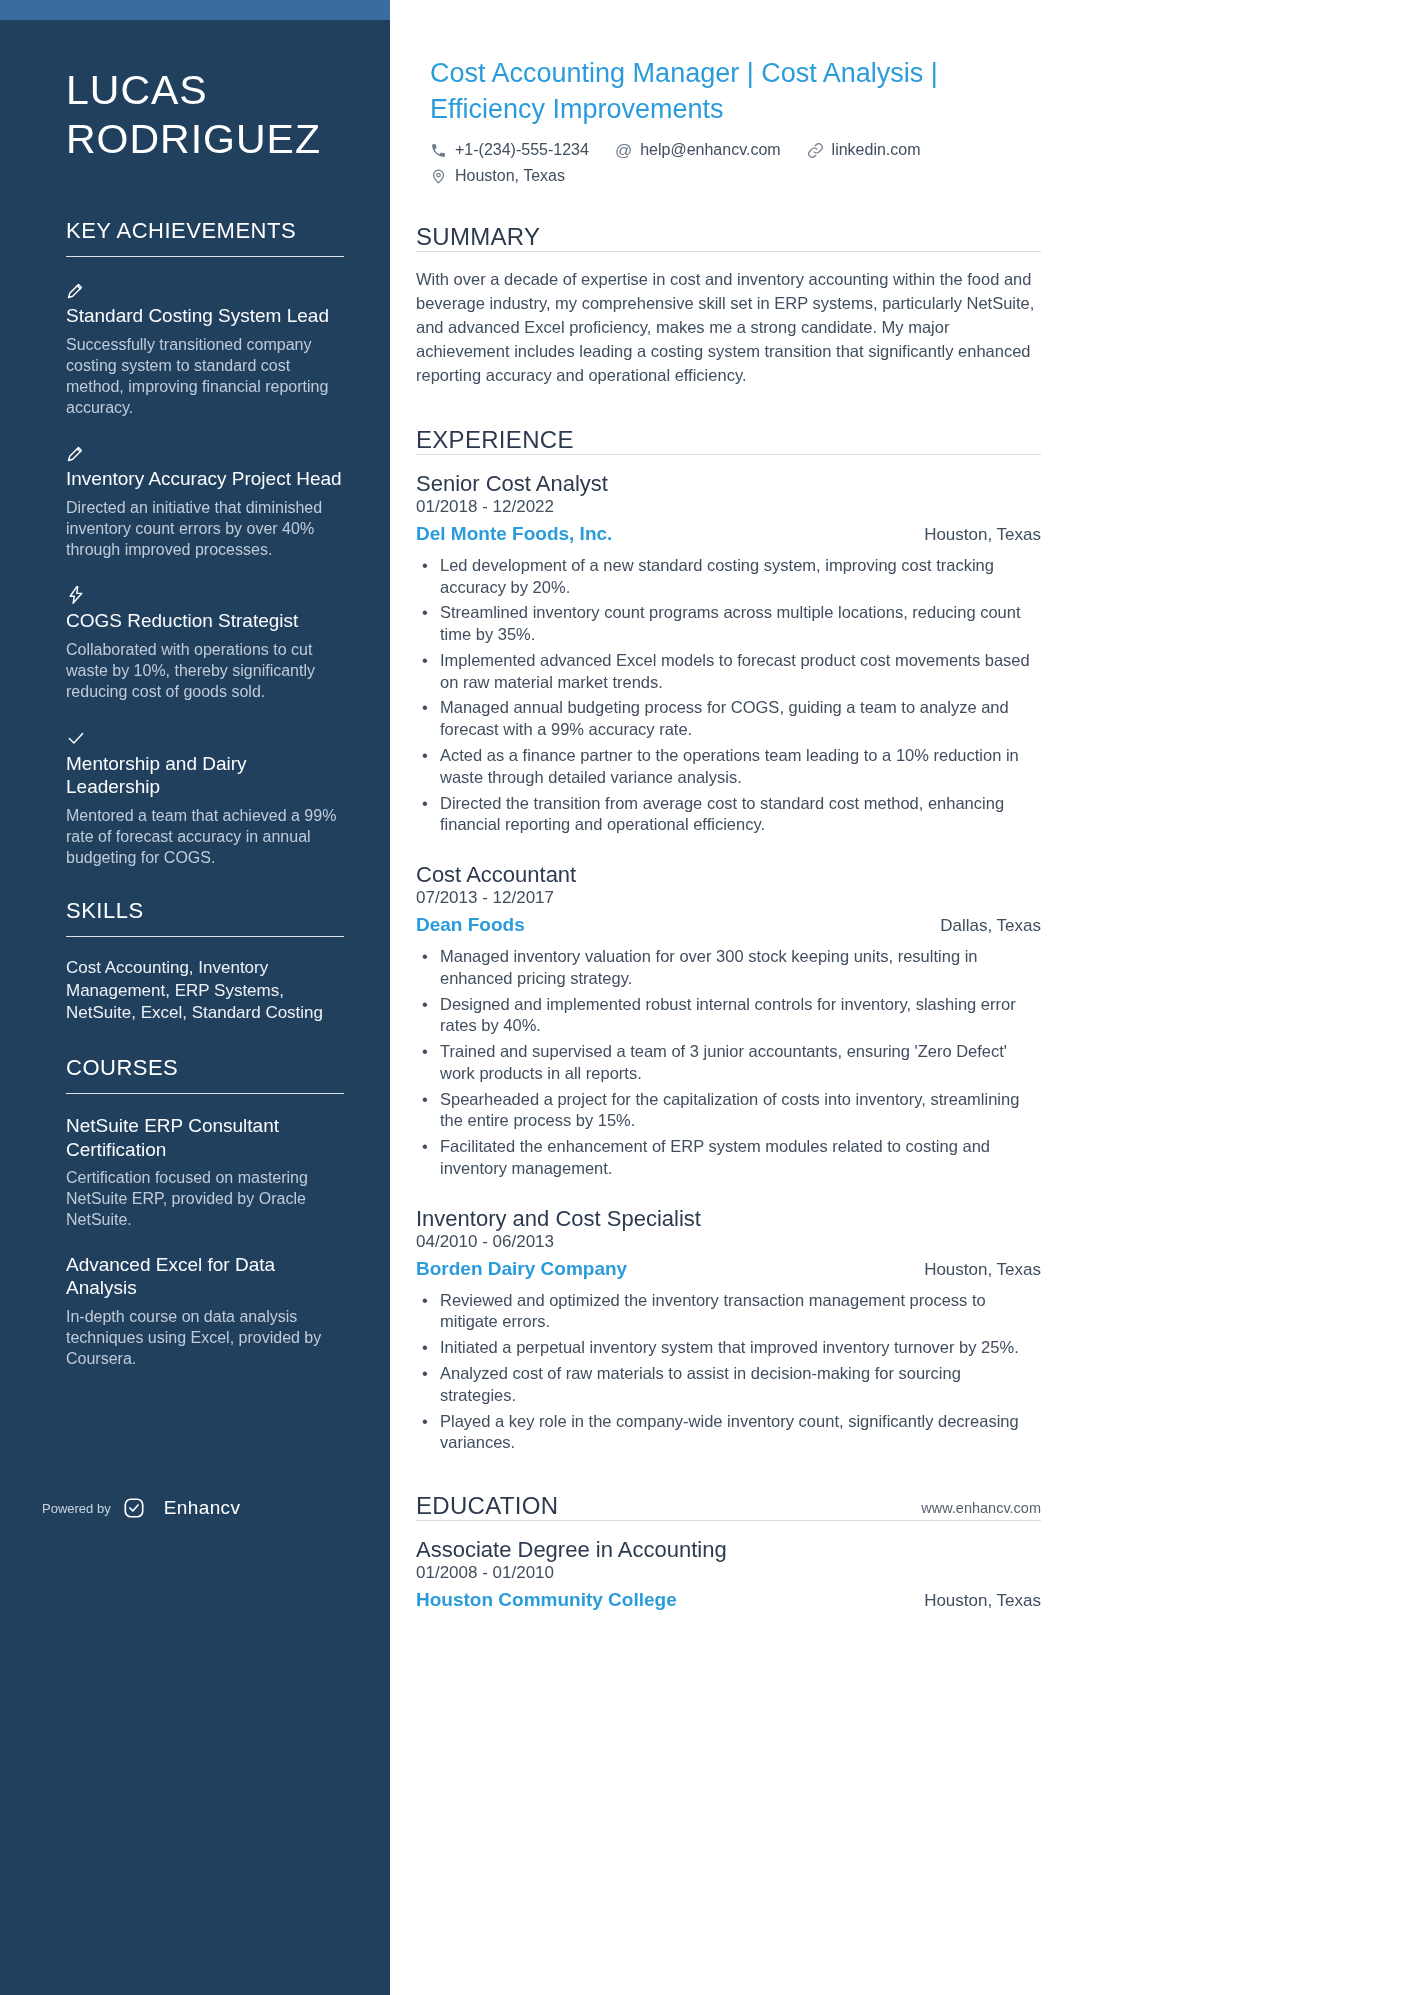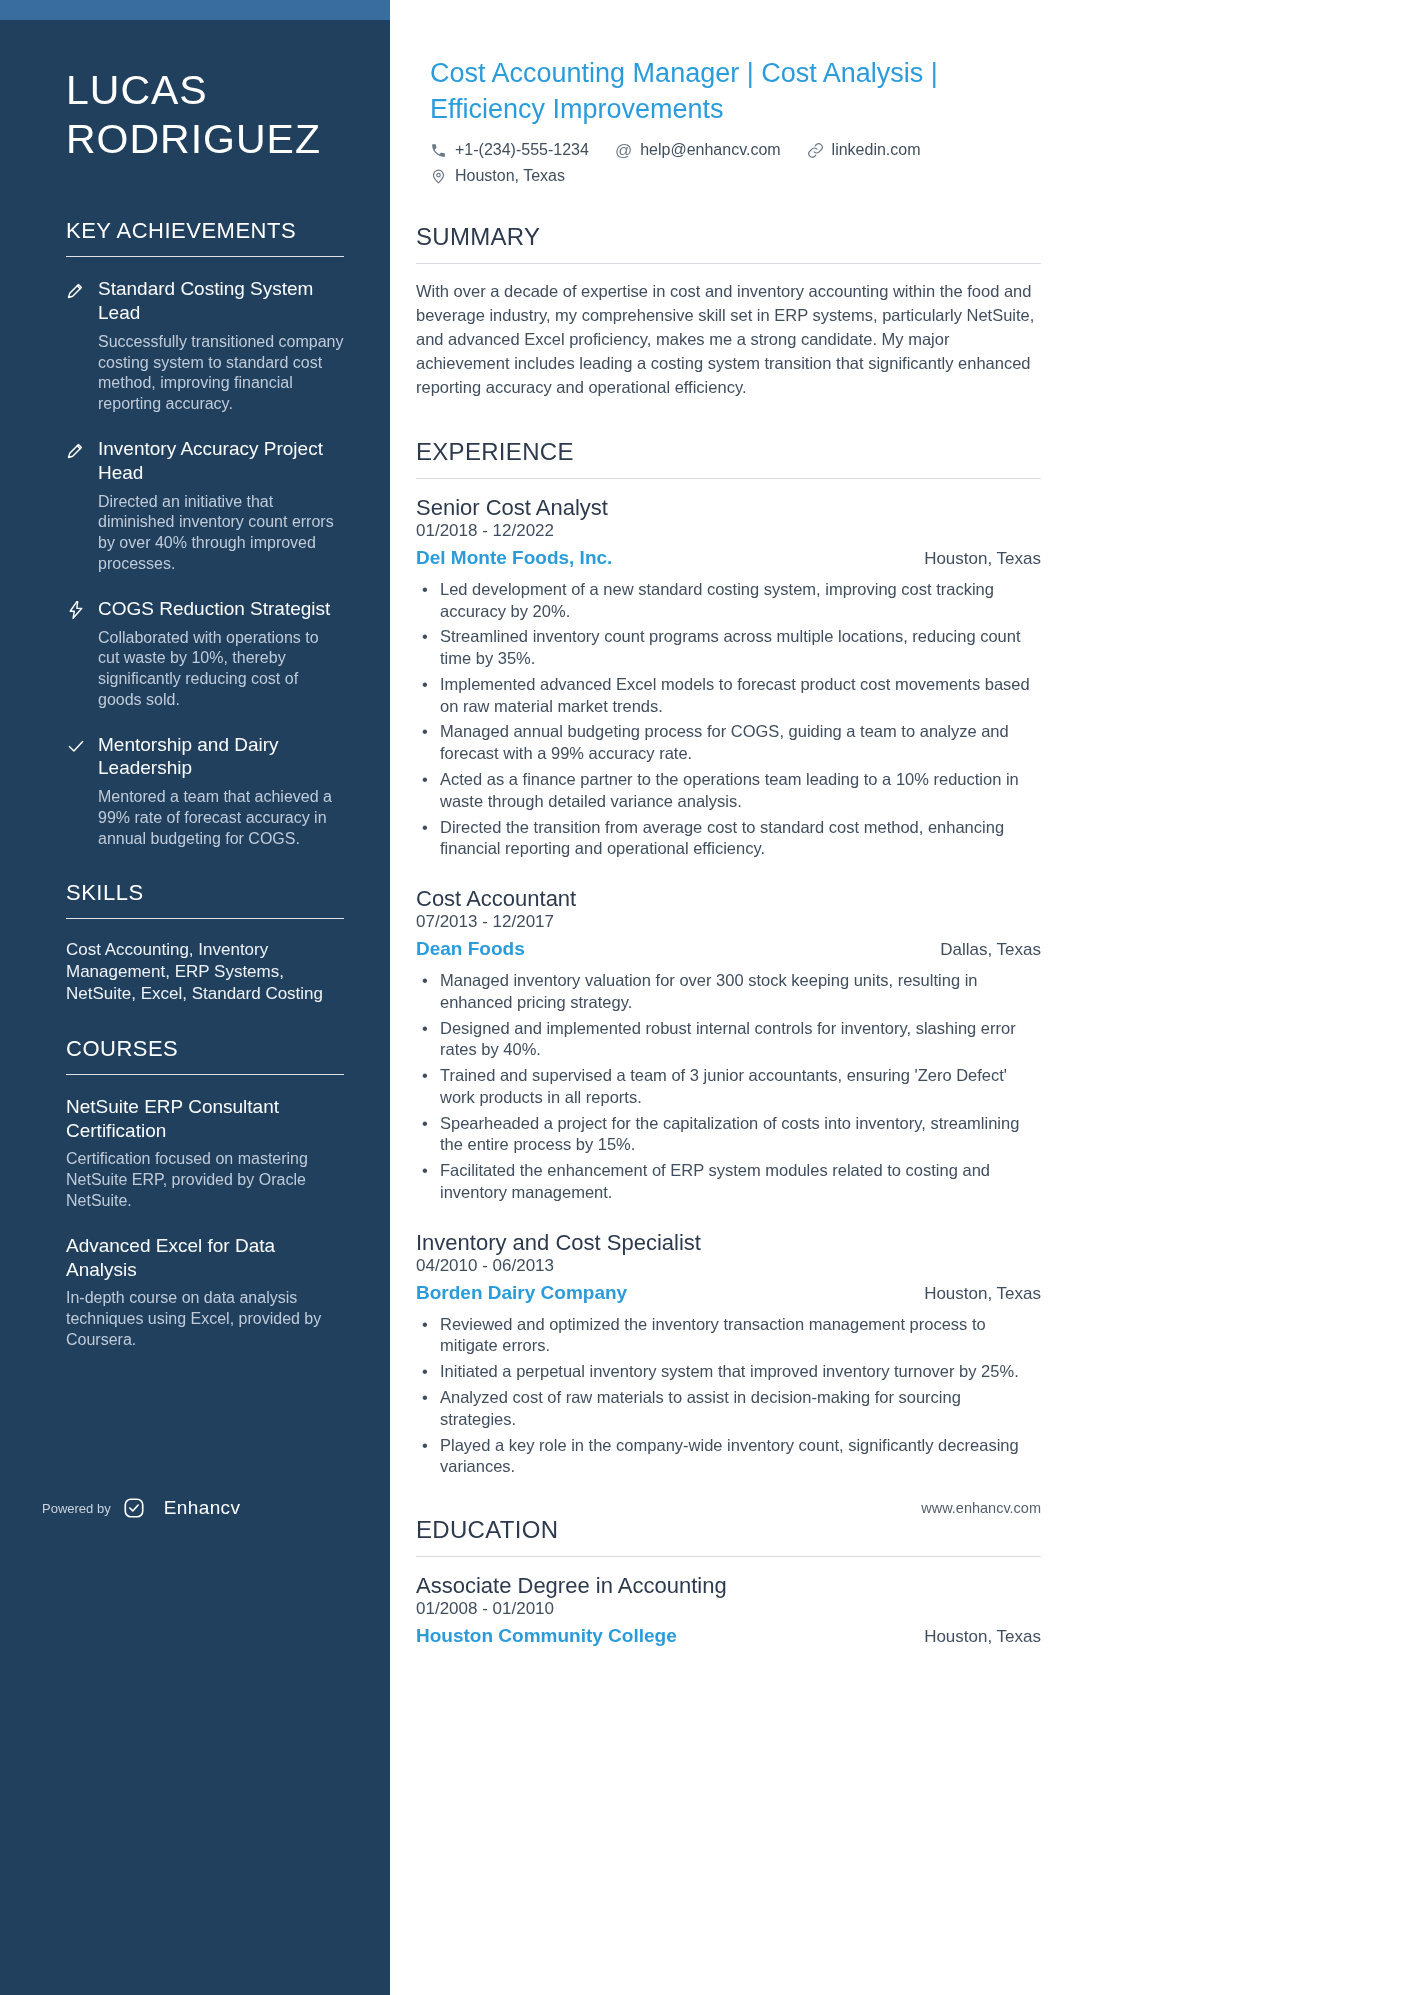--- a/index.html
+++ b/index.html
@@ -40,21 +40,21 @@
   .side-sec { margin-bottom:30px; }
   .side-heading {
     font-size:22px;
     font-weight:500;
     letter-spacing:.5px;
     color:#ffffff;
     padding-bottom:12px;
     border-bottom:1px solid rgba(255,255,255,.85);
     margin-bottom:20px;
   }
-  .ach { display:flex; margin-bottom:22px; }
+  .ach { display:flex; margin-bottom:22px;flex-direction:column; }
   .side-icon { width:32px; flex:none; padding-top:3px; color:#ffffff; }
   .side-icon svg { width:20px; height:20px; stroke:#ffffff; fill:none; stroke-width:1.7; stroke-linecap:round; stroke-linejoin:round; }
   .ach-title {
     font-size:19px;
     line-height:1.25;
     font-weight:500;
     color:#fbfcfd;
     margin-bottom:7px;
   }
   .ach-desc, .course-desc {
@@ -108,21 +108,21 @@
   .c-icon svg { width:17px; height:17px; stroke:#6e7a88; fill:none; stroke-width:1.7; stroke-linecap:round; stroke-linejoin:round; }
   .c-icon.fill svg { fill:#6e7a88; stroke:none; }
   .at-glyph { font-size:17px; color:#6e7a88; line-height:1; }
 
   .sec { margin-top:38px; }
   .sec-heading {
     font-size:24px;
     font-weight:500;
     letter-spacing:.3px;
     color:#2d3a4e;
-    padding-bottom:12px;
+    padding-bottom:0;
     border-bottom:1px solid #d8dce2;
     margin-bottom:16px;
   }
   .summary-text {
     font-size:16.5px;
     line-height:1.45;
     color:#414e5e;
   }
   .job { margin-bottom:26px; }
   .row-head { display:flex; justify-content:space-between; align-items:baseline;flex-direction:column; }

